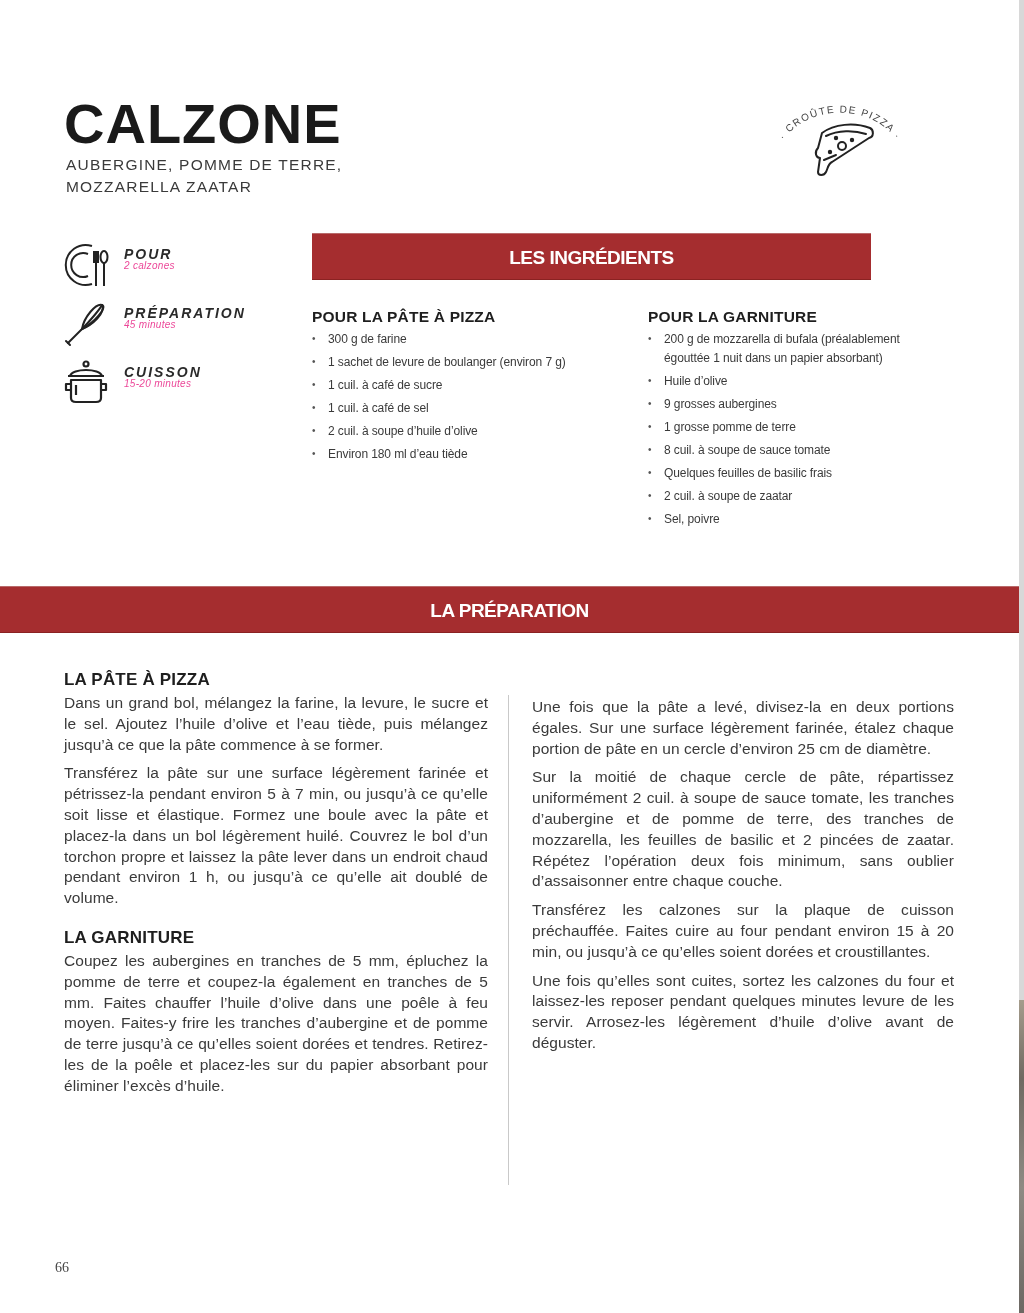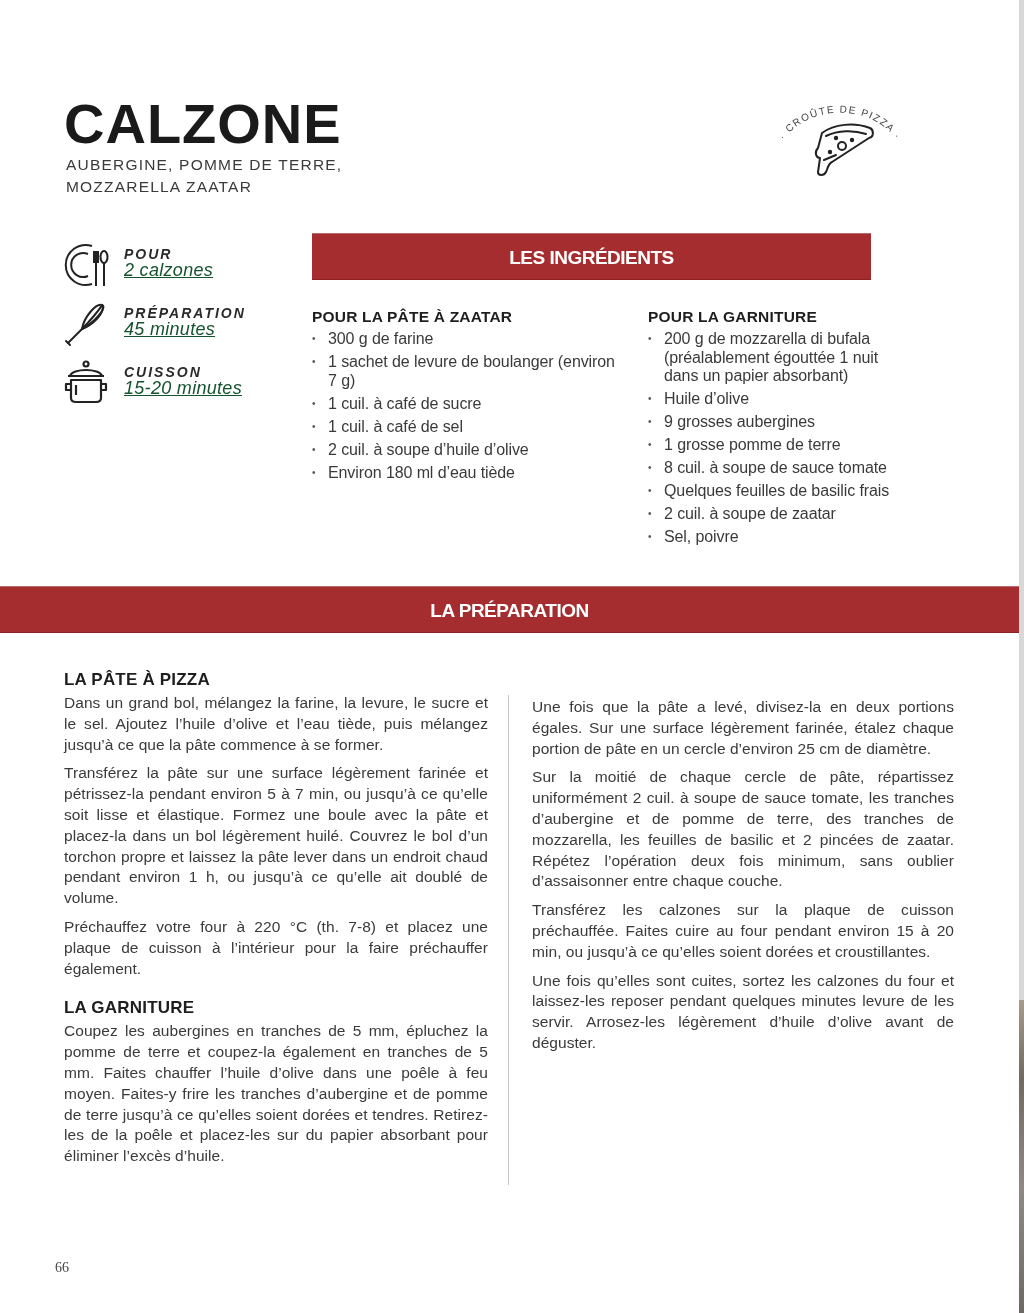--- a/index.html
+++ b/index.html
@@ -15,35 +15,35 @@
   .subtitle { position: absolute; left: 66px; top: 154px; font-size: 15.5px; letter-spacing: 1.2px;
     color: #3a3a3a; line-height: 22px; text-transform: uppercase; }
 
   .badge { position: absolute; left: 770px; top: 100px; width: 140px; height: 90px; }
 
   .meta { position: absolute; left: 62px; top: 240px; width: 230px; }
   .meta-item { position: relative; height: 59px; }
   .meta-icon { position: absolute; left: 0; top: 0; width: 50px; height: 50px; }
   .meta-label { position: absolute; left: 62px; top: 6px; font-size: 14px; font-weight: 700;
     font-style: italic; letter-spacing: 2px; color: #2a2a2a; }
-  .meta-value { position: absolute; left: 62px; top: 20px; font-size: 18px; font-style: italic;
-    color: #14532d; letter-spacing: 0.3px; text-decoration: underline; }
+  .meta-value { position: absolute; left: 62px; top: 20px; font-size: 10px; font-style: italic;
+    color: #ec4899; letter-spacing: 0.3px; }
 
   .band { position: absolute; background: #a52d2f; color: #ffffff; font-weight: 700;
     font-size: 19px; text-align: center; letter-spacing: -0.5px;
     border-top: 1px solid #b86a6a; border-bottom: 1px solid #8a2222; }
   .band-ing { left: 312px; top: 233px; width: 559px; height: 47px; line-height: 47px; }
   .band-prep { left: 0; top: 586px; width: 1019px; height: 47px; line-height: 47px; }
 
   .ing-col { position: absolute; top: 308px; }
   .ing-col.left { left: 312px; width: 310px; }
   .ing-col.right { left: 648px; width: 260px; }
   .ing-head { font-size: 15.5px; font-weight: 700; color: #1e1e1e; letter-spacing: 0.2px; margin-bottom: 4px; }
   .ing-list { list-style: none; }
-  .ing-list li { position: relative; padding-left: 16px; font-size: 16px; line-height: 18.5px;
+  .ing-list li { position: relative; padding-left: 16px; font-size: 12px; line-height: 18.5px;
     color: #3a3a3a; margin-bottom: 4.5px; letter-spacing: -0.1px; }
   .ing-list li::before { content: "\2022"; position: absolute; left: 0; top: 0; font-size: 10px; color: #555; }
 
   .prep-col { position: absolute; width: 424px; }
   .prep-col.left { left: 64px; top: 670px; }
   .prep-col.right { left: 532px; top: 697px; width: 422px; }
   .prep-head { font-size: 17px; font-weight: 700; color: #1e1e1e; letter-spacing: 0.2px; margin-bottom: 3px; }
   .prep-para { font-size: 15.5px; line-height: 20.8px; color: #3a3a3a; text-align: justify;
     margin-bottom: 8px; letter-spacing: 0.05px; }
   .prep-head.second { margin-top: 19px; }
@@ -120,21 +120,21 @@
       <line x1="14" y1="27" x2="14" y2="37"></line>
     </svg>
     <div class="meta-label">CUISSON</div>
     <div class="meta-value">15-20 minutes</div>
   </div>
 </div>
 
 <div class="band band-ing">LES INGRÉDIENTS</div>
 
 <div class="ing-col left">
-  <div class="ing-head">POUR LA PÂTE À ZAATAR</div>
+  <div class="ing-head">POUR LA PÂTE À PIZZA</div>
   <ul class="ing-list">
     <li>300 g de farine</li>
     <li>1 sachet de levure de boulanger (environ 7 g)</li>
     <li>1 cuil. à café de sucre</li>
     <li>1 cuil. à café de sel</li>
     <li>2 cuil. à soupe d’huile d’olive</li>
     <li>Environ 180 ml d’eau tiède</li>
   </ul>
 </div>
 
@@ -151,21 +151,20 @@
     <li>Sel, poivre</li>
   </ul>
 </div>
 
 <div class="band band-prep">LA PRÉPARATION</div>
 
 <div class="prep-col left">
   <div class="prep-head">LA PÂTE À PIZZA</div>
   <p class="prep-para">Dans un grand bol, mélangez la farine, la levure, le sucre et le sel. Ajoutez l’huile d’olive et l’eau tiède, puis mélangez jusqu’à ce que la pâte commence à se former.</p>
   <p class="prep-para">Transférez la pâte sur une surface légèrement farinée et pétrissez-la pendant environ 5 à 7 min, ou jusqu’à ce qu’elle soit lisse et élastique. Formez une boule avec la pâte et placez-la dans un bol légèrement huilé. Couvrez le bol d’un torchon propre et laissez la pâte lever dans un endroit chaud pendant environ 1 h, ou jusqu’à ce qu’elle ait doublé de volume.</p>
-  <p class="prep-para">Préchauffez votre four à 220 °C (th. 7-8) et placez une plaque de cuisson à l’intérieur pour la faire préchauffer également.</p>
   <div class="prep-head second">LA GARNITURE</div>
   <p class="prep-para">Coupez les aubergines en tranches de 5 mm, épluchez la pomme de terre et coupez-la également en tranches de 5 mm. Faites chauffer l’huile d’olive dans une poêle à feu moyen. Faites-y frire les tranches d’aubergine et de pomme de terre jusqu’à ce qu’elles soient dorées et tendres. Retirez-les de la poêle et placez-les sur du papier absorbant pour éliminer l’excès d’huile.</p>
 </div>
 
 <div class="divider"></div>
 
 <div class="prep-col right">
   <p class="prep-para">Une fois que la pâte a levé, divisez-la en deux portions égales. Sur une surface légèrement farinée, étalez chaque portion de pâte en un cercle d’environ 25 cm de diamètre.</p>
   <p class="prep-para">Sur la moitié de chaque cercle de pâte, répartissez uniformément 2 cuil. à soupe de sauce tomate, les tranches d’aubergine et de pomme de terre, des tranches de mozzarella, les feuilles de basilic et 2 pincées de zaatar. Répétez l’opération deux fois minimum, sans oublier d’assaisonner entre chaque couche.</p>
   <p class="prep-para">Transférez les calzones sur la plaque de cuisson préchauffée. Faites cuire au four pendant environ 15 à 20 min, ou jusqu’à ce qu’elles soient dorées et croustillantes.</p>

